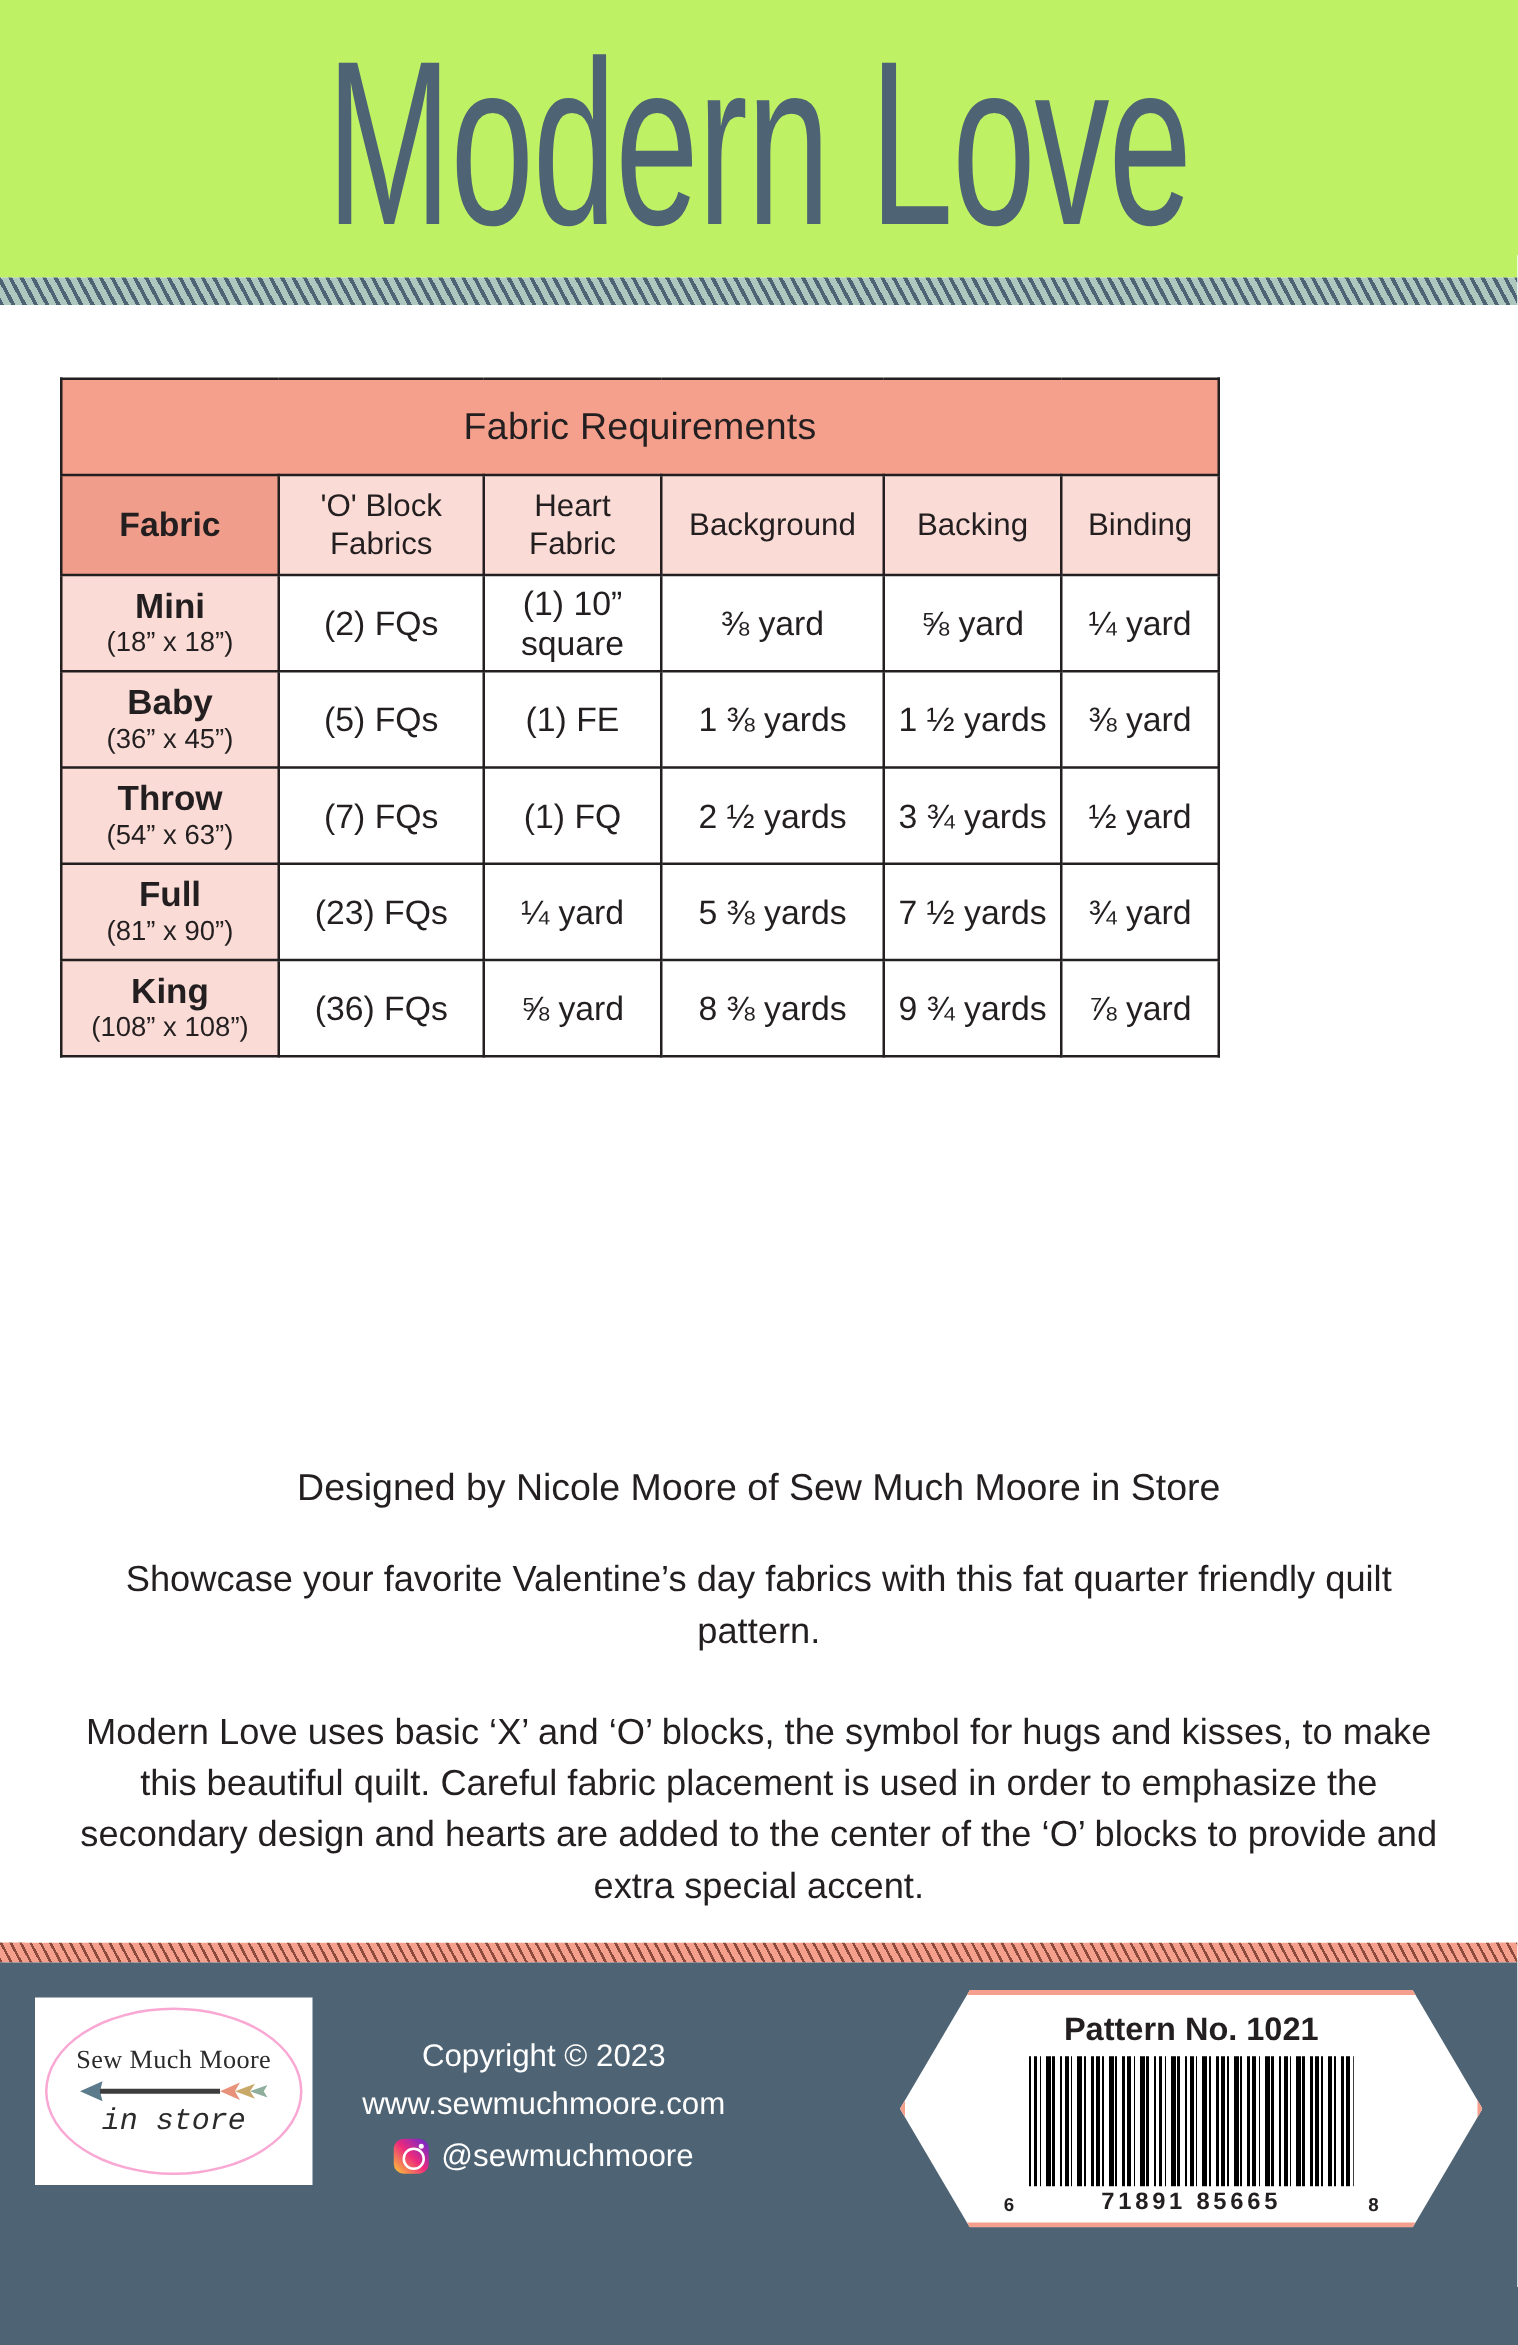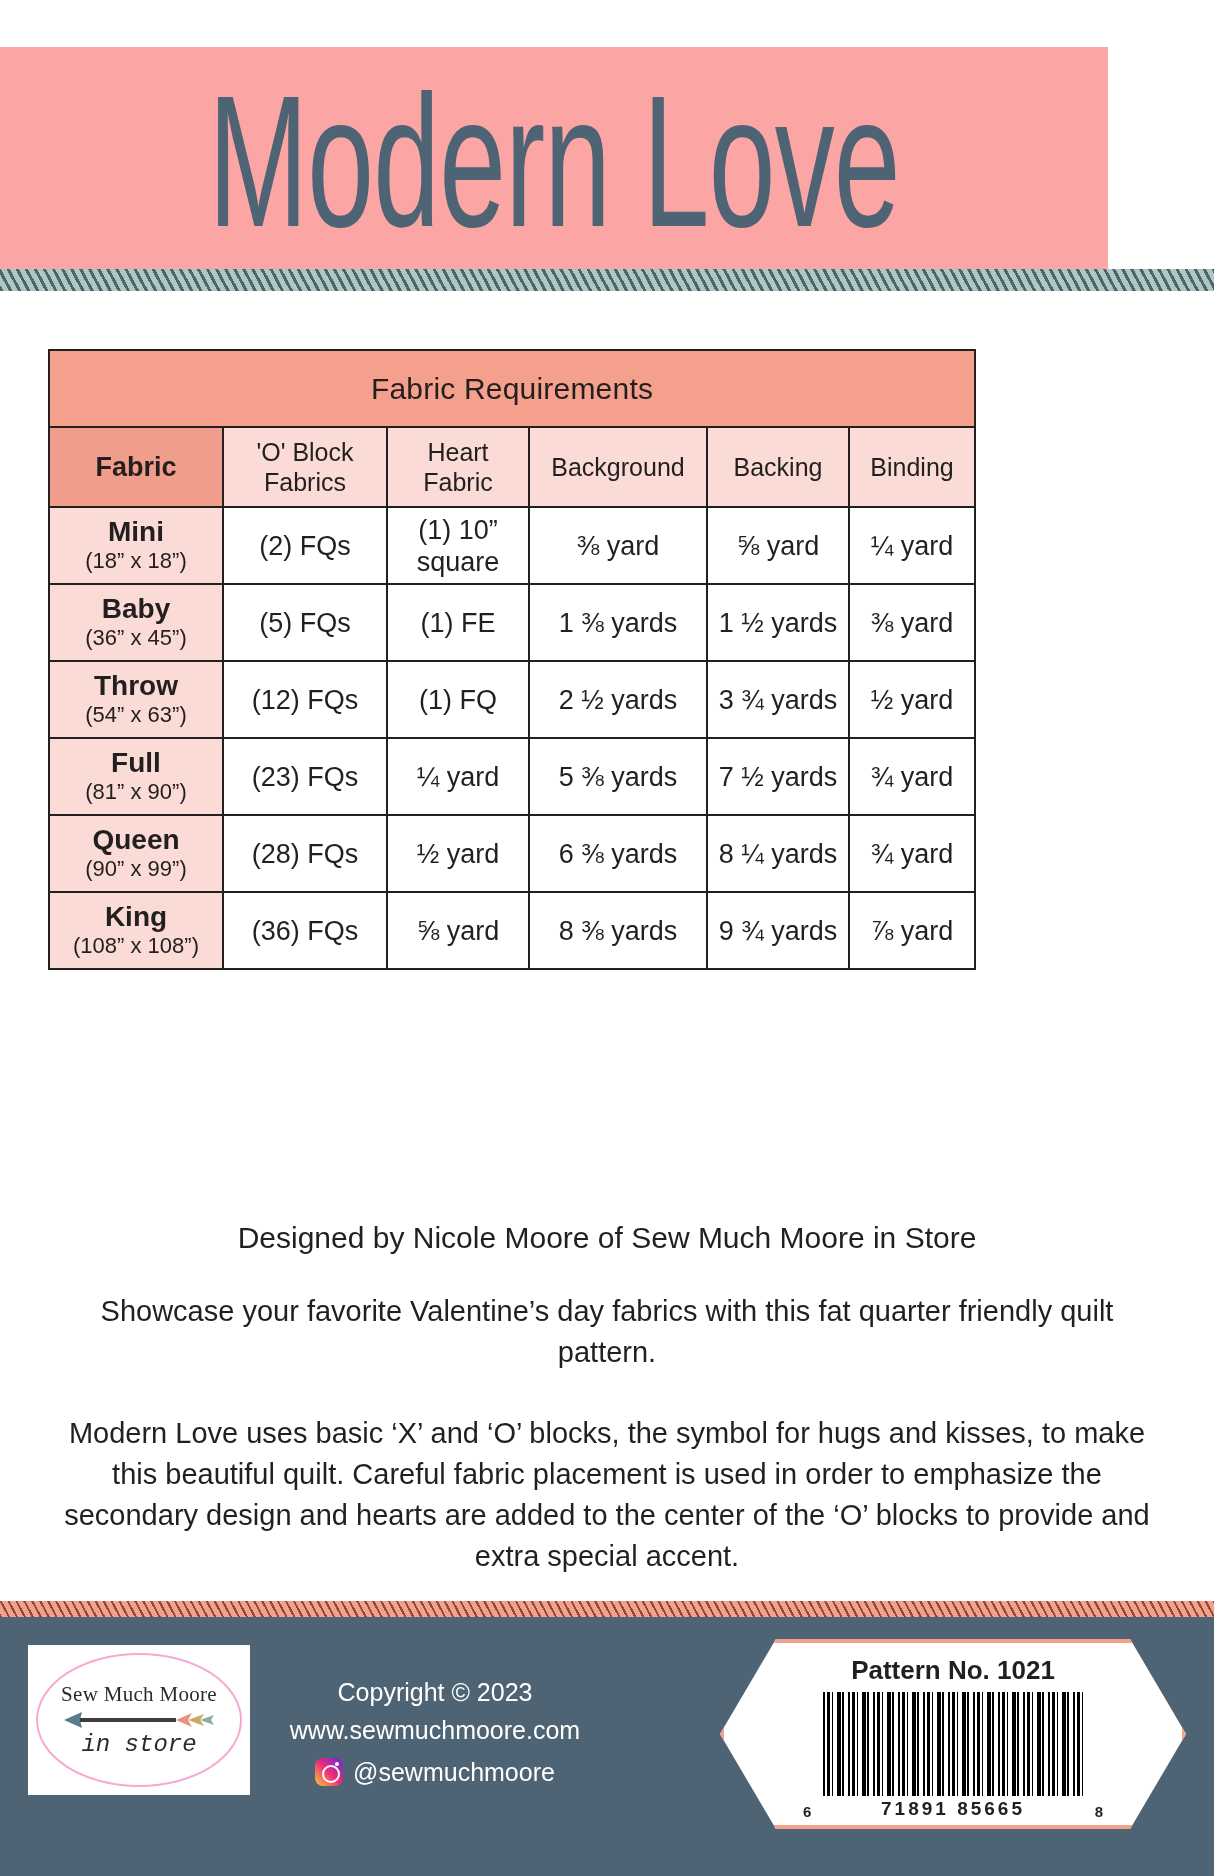--- a/index.html
+++ b/index.html
@@ -8,25 +8,24 @@
     width: 1214px;
     height: 1876px;
     background: #ffffff;
     font-family: "Liberation Sans", sans-serif;
     position: relative;
     overflow: hidden;
   }
 
   
   .header {
-    width: 1108px;
+    width: 1214px;
     height: 222px;
-    background: #fca5a5;
-    position: relative;
-    margin-top: 47px;
+    background: #bef264;
+    position: relative;
   }
   .header-title {
     position: absolute;
     left: 0; right: 0;
     top: 8px;
     text-align: center;
     font-family: "Liberation Sans", sans-serif;
     font-size: 150px;
     line-height: 170px;
     font-weight: 400;
@@ -372,50 +371,39 @@
           <td class="datacell">1 ⅜ yards</td>
           <td class="datacell">1 ½ yards</td>
           <td class="datacell">⅜ yard</td>
         </tr>
 
         <tr>
           <td class="rowhead">
             <span class="size-name">Throw</span>
             <span class="size-dims">(54” x 63”)</span>
           </td>
-          <td class="datacell">(12) FQs</td>
+          <td class="datacell">(7) FQs</td>
           <td class="datacell">(1) FQ</td>
           <td class="datacell">2 ½ yards</td>
           <td class="datacell">3 ¾ yards</td>
           <td class="datacell">½ yard</td>
         </tr>
 
         <tr>
           <td class="rowhead">
             <span class="size-name">Full</span>
             <span class="size-dims">(81” x 90”)</span>
           </td>
           <td class="datacell">(23) FQs</td>
           <td class="datacell">¼ yard</td>
           <td class="datacell">5 ⅜ yards</td>
           <td class="datacell">7 ½ yards</td>
           <td class="datacell">¾ yard</td>
         </tr>
 
-        <tr>
-          <td class="rowhead">
-            <span class="size-name">Queen</span>
-            <span class="size-dims">(90” x 99”)</span>
-          </td>
-          <td class="datacell">(28) FQs</td>
-          <td class="datacell">½ yard</td>
-          <td class="datacell">6 ⅜ yards</td>
-          <td class="datacell">8 ¼ yards</td>
-          <td class="datacell">¾ yard</td>
-        </tr>
 
         <tr>
           <td class="rowhead">
             <span class="size-name">King</span>
             <span class="size-dims">(108” x 108”)</span>
           </td>
           <td class="datacell">(36) FQs</td>
           <td class="datacell">⅝ yard</td>
           <td class="datacell">8 ⅜ yards</td>
           <td class="datacell">9 ¾ yards</td>

